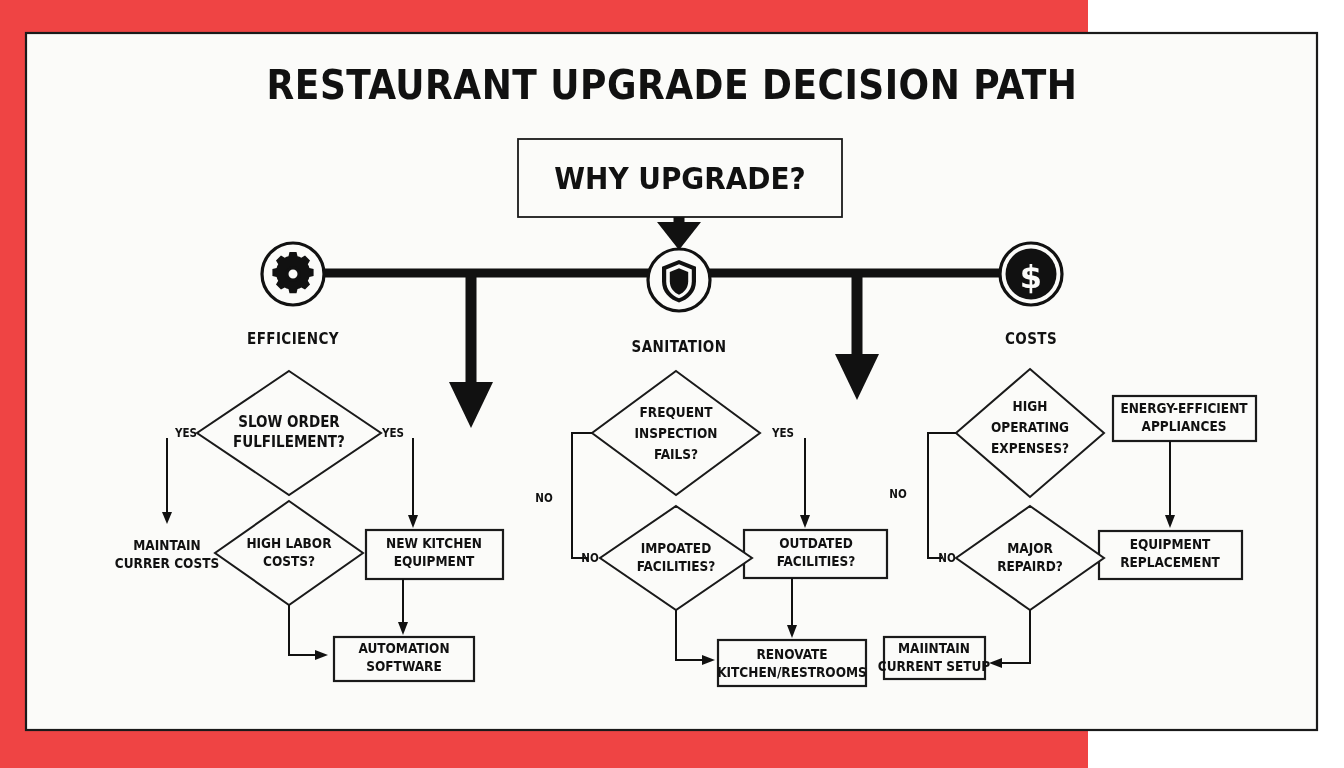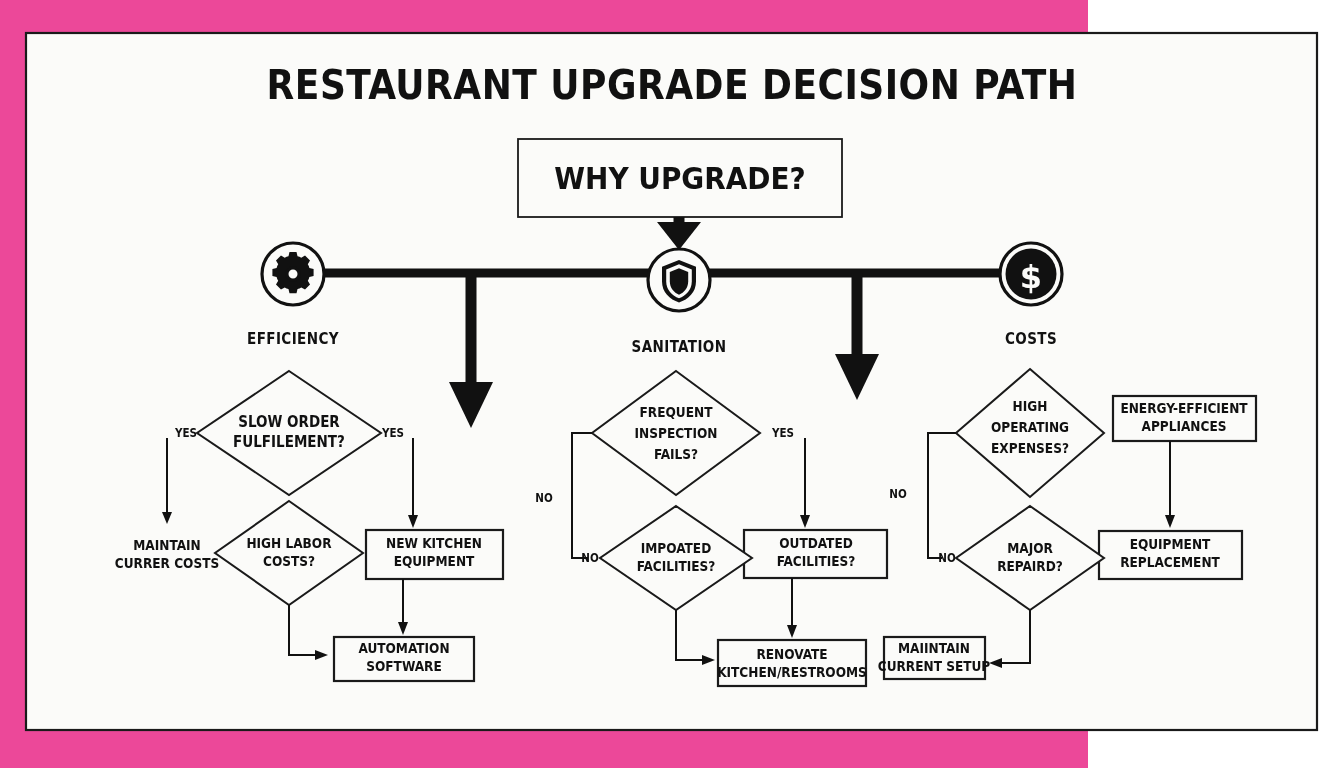--- a/index.html
+++ b/index.html
@@ -5,21 +5,21 @@
   * { margin:0; padding:0; box-sizing:border-box; }
   html, body {
     width:1344px; height:768px;
     background:#ffffff;
     font-family:"Liberation Sans", sans-serif;
     overflow:hidden;
   }
   #stage {
     position:relative;
     width:1088px; height:768px;
-    background:#ec4899;
+    background:#ef4444;
   }
   svg#chart { position:absolute; top:0; left:0; width:1344px; height:768px; display:block; }
 
   .frame { fill:#fbfbf9; stroke:#1a1a1a; stroke-width:2.2; }
 
   .title {
     font-family:"DejaVu Sans Condensed","Liberation Sans Narrow","Liberation Sans", sans-serif;
     font-weight:bold; font-size:40px; letter-spacing:0.5px;
     fill:#111111; text-anchor:middle;
     transform-box:fill-box;

